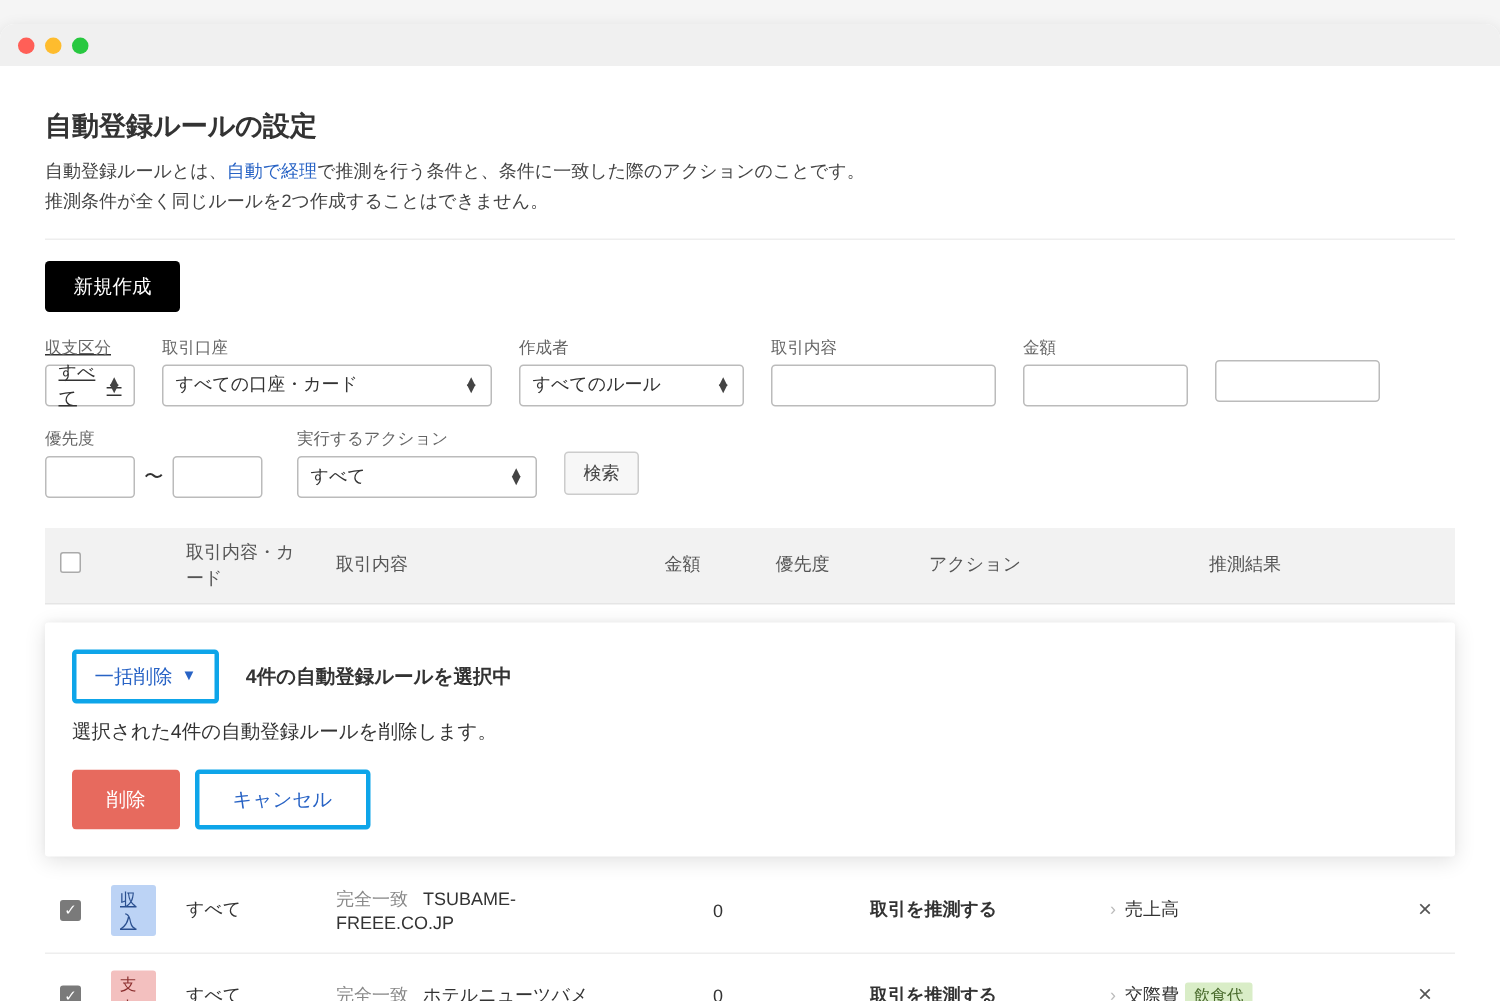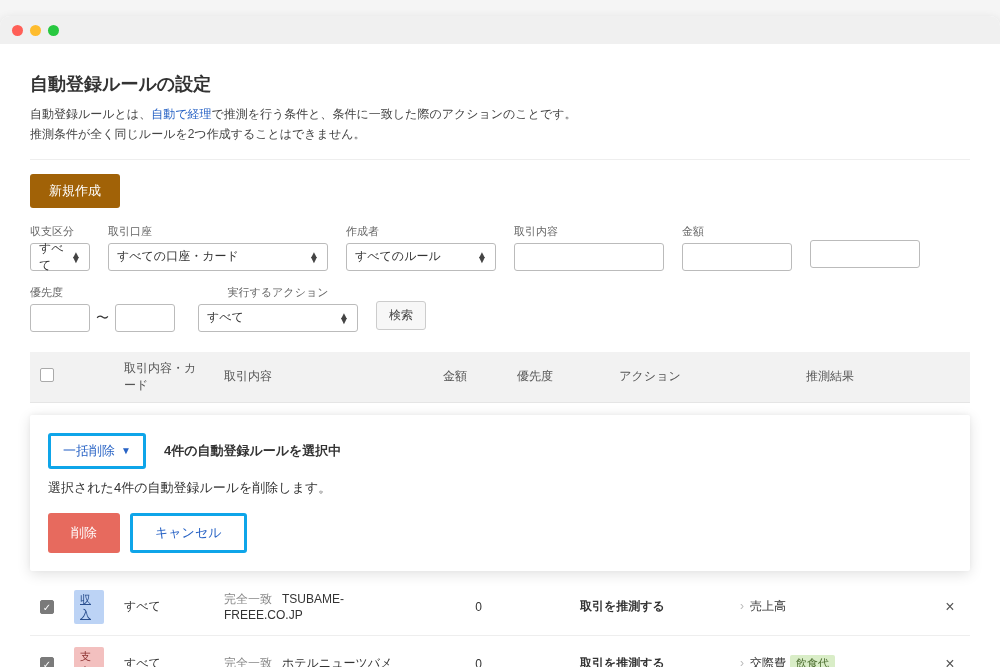--- a/index.html
+++ b/index.html
@@ -6,21 +6,21 @@
   body { font-family: -apple-system, "Hiragino Sans", "Hiragino Kaku Gothic ProN", Meiryo, sans-serif; background: #f5f5f5; color: #333; font-size: 13px; }
   .window { width: 1000px; height: 667px; background: #fff; border-radius: 10px; overflow: hidden; box-shadow: 0 2px 10px rgba(0,0,0,0.1); margin: 16px auto; }
   .titlebar { height: 28px; background: #f0f0f0; display:flex; align-items:center; padding:0 12px; gap:7px; }
   .dot { width:11px; height:11px; border-radius:50%; }
   .dot.red{background:#ff5f57;} .dot.yellow{background:#febc2e;} .dot.green{background:#28c840;}
   .page { padding: 28px 30px 0 30px; background:#fff; height:calc(100% - 28px); overflow:hidden; }
   h1 { font-size: 18px; font-weight:700; margin-bottom: 8px; }
   .desc { font-size: 12px; color:#444; line-height:1.7; margin-bottom:14px; border-bottom:1px solid #eee; padding-bottom:14px;}
   .desc a { color: #2863c5; text-decoration:none; }
   .btn { display:inline-flex; align-items:center; justify-content:center; border:1px solid transparent; border-radius:3px; padding:7px 18px; font-size:13px; cursor:pointer; background:#fff; }
-  .btn.primary { background:#a16207; color:#fff; }
+  .btn.primary { background:#000000; color:#fff; }
   .btn.outline { border:3px solid #0ea5e9; color:#2863c5; background:#fff; padding:6px 12px;}
   .btn.plain { border:1px solid #ccc; color:#444; background:#f7f7f7; padding:5px 12px; font-size:12px;}
   .btn.danger { background:#e76a5e; color:#fff; }
   .filters { display:flex; flex-wrap:wrap; gap:14px 18px; margin-top:16px; }
   .fgroup { display:flex; flex-direction:column; gap:4px; }
   .fgroup label { font-size:11px; color:#666; }
   .select, .input { border:1px solid #bbb; border-radius:3px; height:28px; padding:0 8px; font-size:12px; background:#fff; position:relative;}
   .select { display:flex; align-items:center; justify-content:space-between; gap:6px;}
   .caret { font-size:10px; color:#444; line-height:0.5; display:flex; flex-direction:column; gap:1px;}
   .range { display:flex; align-items:center; gap:6px; }
@@ -60,21 +60,21 @@
   <div class="page">
     <h1>自動登録ルールの設定</h1>
     <div class="desc">
       <span>自動登録ルールとは、</span><a href="#">自動で経理</a><span>で推測を行う条件と、条件に一致した際のアクションのことです。</span><br>
       <span>推測条件が全く同じルールを2つ作成することはできません。</span>
     </div>
 
     <button class="btn primary">新規作成</button>
 
     <div class="filters">
-      <div class="fgroup" style="width:60px;">
+      <div class="fgroup" style="width:60px;text-decoration:underline;">
         <label>収支区分</label>
         <div class="select">
           <span>すべて</span>
           <span class="caret">▲<br>▼</span>
         </div>
       </div>
       <div class="fgroup" style="width:220px;">
         <label>取引口座</label>
         <div class="select">
           <span>すべての口座・カード</span>
@@ -102,21 +102,21 @@
       </div>
 
       <div class="fgroup" style="width:150px;">
         <label>優先度</label>
         <div class="range">
           <input class="input" style="">
           <span>〜</span>
           <input class="input" style="">
         </div>
       </div>
-      <div class="fgroup" style="width:160px;text-align:center;">
+      <div class="fgroup" style="width:160px;">
         <label>実行するアクション</label>
         <div class="select">
           <span>すべて</span>
           <span class="caret">▲<br>▼</span>
         </div>
       </div>
       <div class="fgroup">
         <label>&nbsp;</label>
         <button class="btn plain">検索</button>
       </div>

